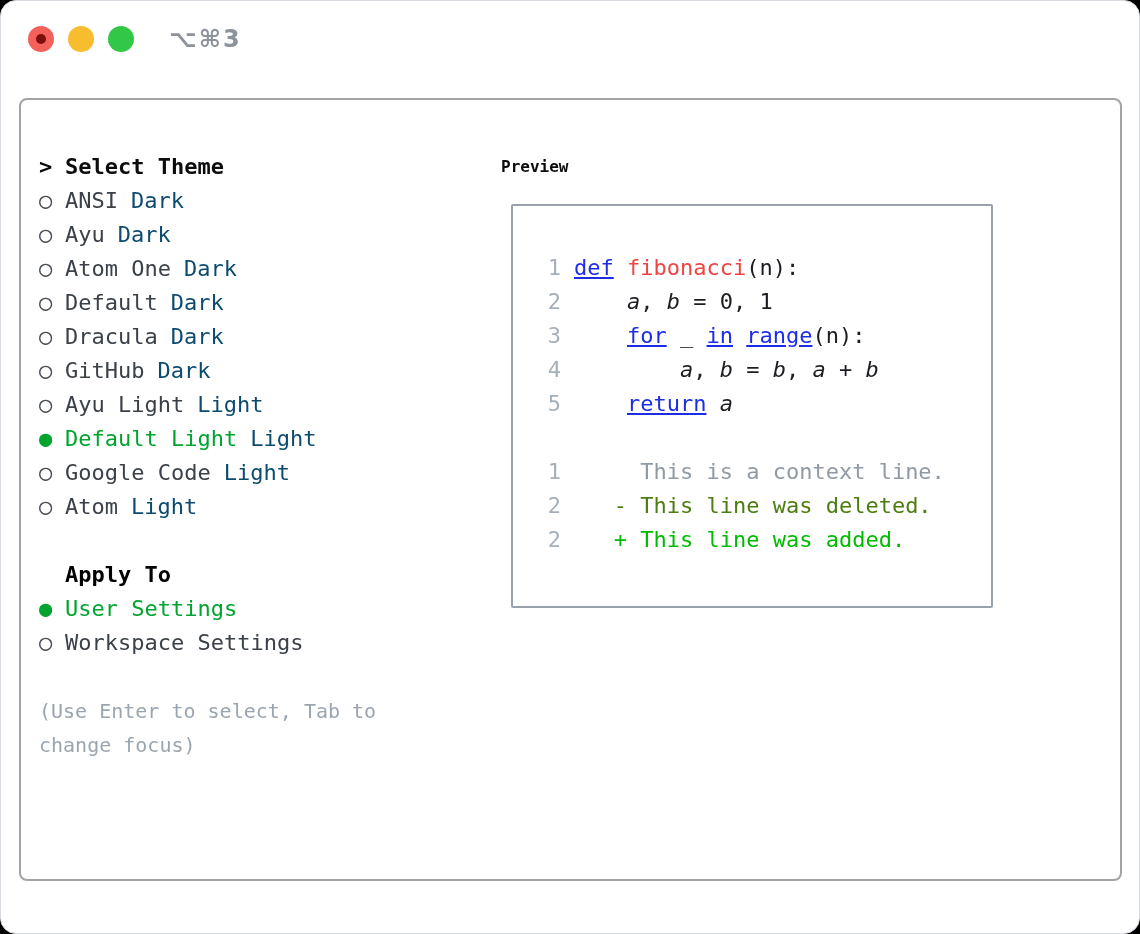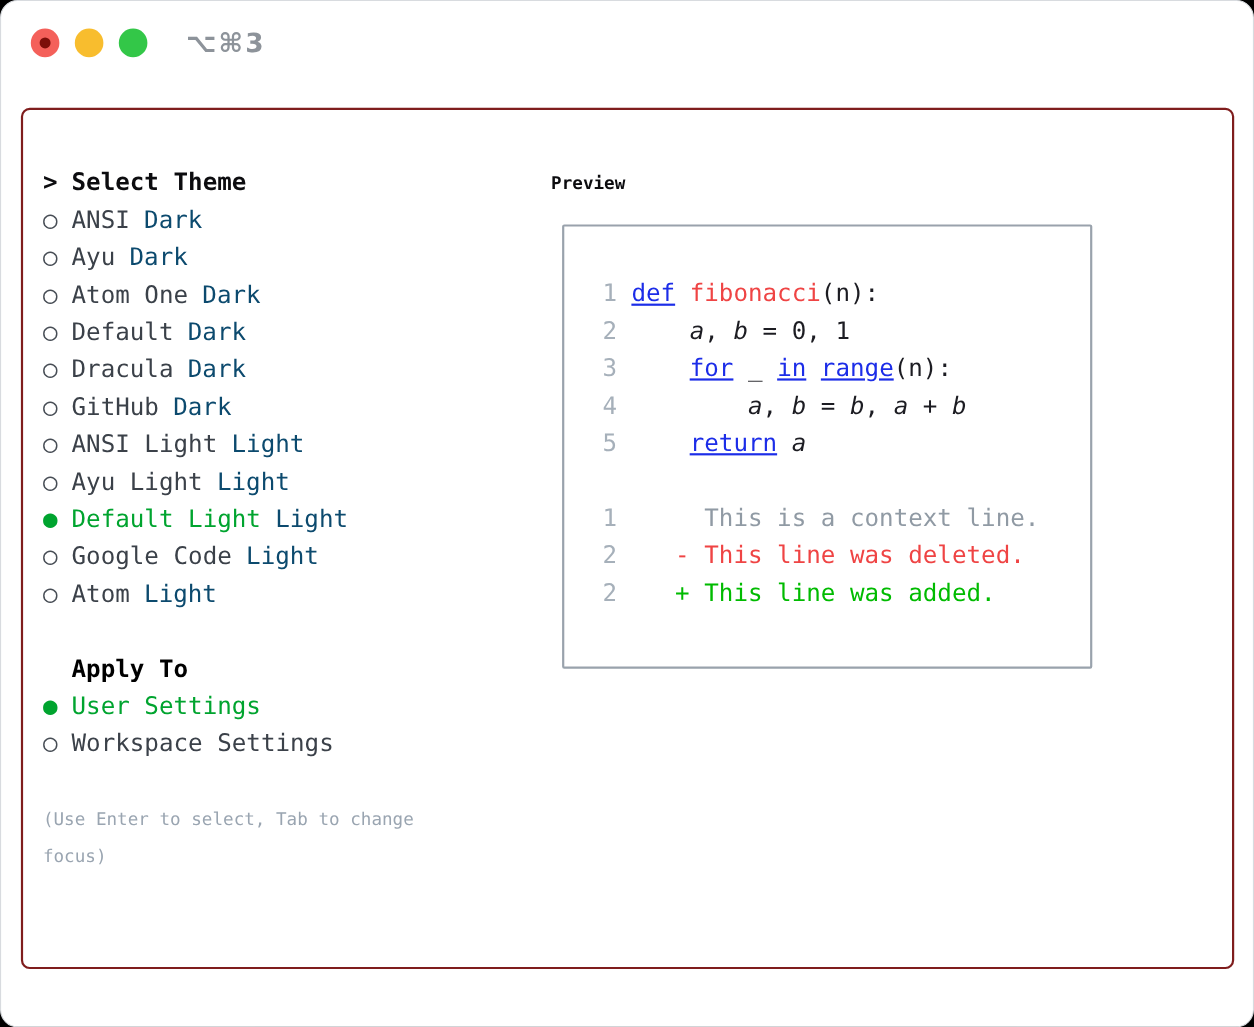--- a/index.html
+++ b/index.html
@@ -20,56 +20,56 @@
     border-radius:50%;background:#7d0f0a;
   }
   .win-title{
     position:absolute;top:24px;left:168px;
     font-family:"DejaVu Sans","Liberation Sans",sans-serif;
     font-size:24px;font-weight:bold;color:#8d939a;letter-spacing:2px;
   }
   
   .panel{
     position:absolute;left:18px;top:97px;width:1103px;height:783px;
-    box-sizing:border-box;border:2px solid #7f1d1d;border-radius:8px;
+    box-sizing:border-box;border:2px solid #a3a3a3;border-radius:8px;
     background:#fff;
   }
   
   .left-col{position:absolute;left:18px;top:50px;width:440px;font-size:22px;line-height:34px;color:#3b4149;}
   .row{height:34px;white-space:pre;cursor:default;}
   .bullet{display:inline-block;width:26px;color:#474d55;}
   .row .name{color:#3b4149;}
   .row .variant{color:#0c4a6e;margin-left:13px;}
   .row.selected .bullet{color:#00a42f;}
   .row.selected .name{color:#00a42f;}
   .row.header-row{font-weight:bold;color:#0c0c0f;}
   .row.header-row .name{color:#0c0c0f;}
   .row.header-row .bullet{color:#0c0c0f;}
   .apply-block{margin-top:34px;}
   .apply-header{height:34px;padding-left:26px;color:#000;font-weight:600;}
   .hint{
     margin-top:34px;width:382px;color:#9aa5b1;
-    font-size:16px;line-height:34px;
+    font-size:20px;line-height:34px;
   }
   
   .right-col{position:absolute;left:480px;top:50px;}
   .preview-header{font-size:16px;line-height:34px;font-weight:bold;color:#0c0c0f;}
   .preview-box{
     margin-left:10px;margin-top:20px;width:482px;height:404px;
     box-sizing:border-box;border:2px solid #99a2ac;border-radius:2px;
     padding:45px 0 0 18px;background:#fff;overflow:hidden;
   }
   .line{display:flex;height:34px;font-size:22px;line-height:34px;white-space:pre;}
   .ln{width:30px;text-align:right;margin-right:13px;color:#a6b0ba;flex:none;}
   .kw{color:#1c2de8;text-decoration:underline;}
   .fn{color:#ef4444;}
   .pl{color:#1c1c22;}
   .var{color:#1c1c22;font-style:italic;}
   .ctx{color:#909aa4;}
-  .del{color:#ef4444;}
+  .del{color:#4d7c0f;}
   .add{color:#00bb00;}
 </style>
 </head>
 <body>
 
 <div class="window">
 
   <div class="traffic">
     <div class="light red"></div>
     <div class="light yellow"></div>
@@ -81,21 +81,20 @@
 
     <div class="left-col">
       <div class="row header-row"><span class="bullet">&gt;</span><span class="name">Select Theme</span></div>
       <div id="theme-items">
           <div class="row"><span class="bullet">○</span><span class="name">ANSI</span><span class="variant">Dark</span></div>
           <div class="row"><span class="bullet">○</span><span class="name">Ayu</span><span class="variant">Dark</span></div>
           <div class="row"><span class="bullet">○</span><span class="name">Atom One</span><span class="variant">Dark</span></div>
           <div class="row"><span class="bullet">○</span><span class="name">Default</span><span class="variant">Dark</span></div>
           <div class="row"><span class="bullet">○</span><span class="name">Dracula</span><span class="variant">Dark</span></div>
           <div class="row"><span class="bullet">○</span><span class="name">GitHub</span><span class="variant">Dark</span></div>
-          <div class="row"><span class="bullet">○</span><span class="name">ANSI Light</span><span class="variant">Light</span></div>
           <div class="row"><span class="bullet">○</span><span class="name">Ayu Light</span><span class="variant">Light</span></div>
           <div class="row selected"><span class="bullet">●</span><span class="name">Default Light</span><span class="variant">Light</span></div>
           <div class="row"><span class="bullet">○</span><span class="name">Google Code</span><span class="variant">Light</span></div>
           <div class="row"><span class="bullet">○</span><span class="name">Atom</span><span class="variant">Light</span></div>
         </div>
 
       <div class="apply-block">
         <div class="apply-header row">Apply To</div>
         <div id="apply-options">
             <div class="row selected"><span class="bullet">●</span><span class="name">User Settings</span></div>

